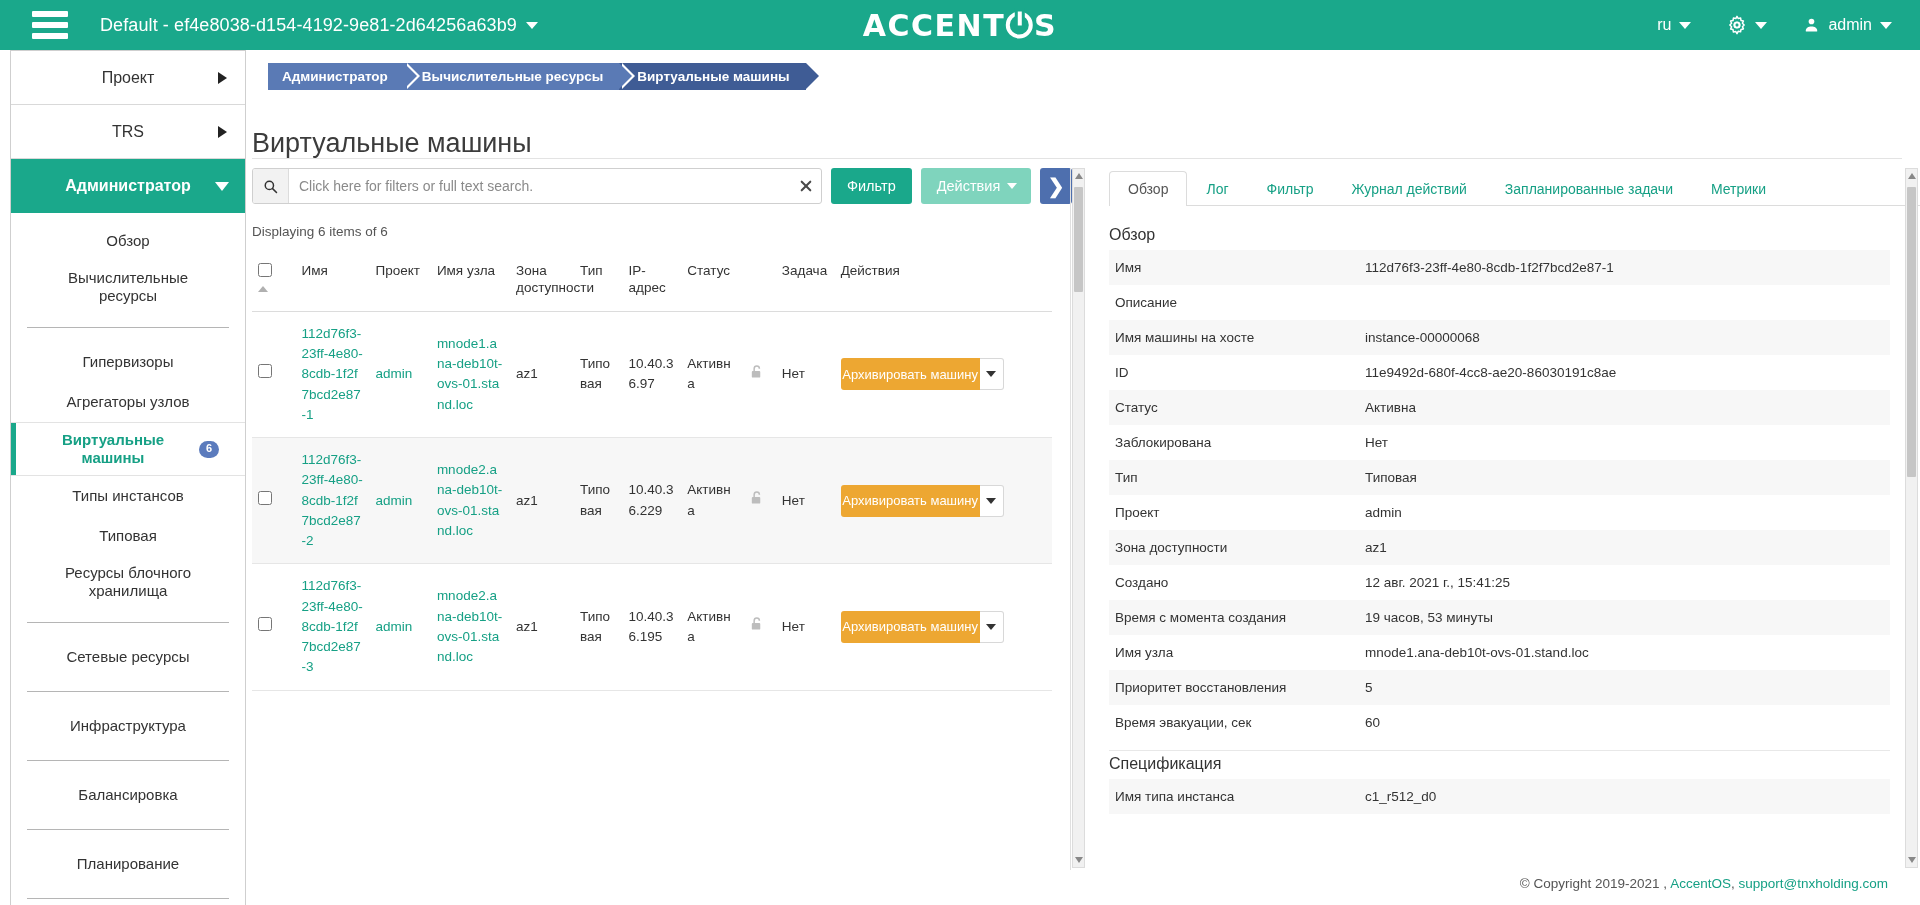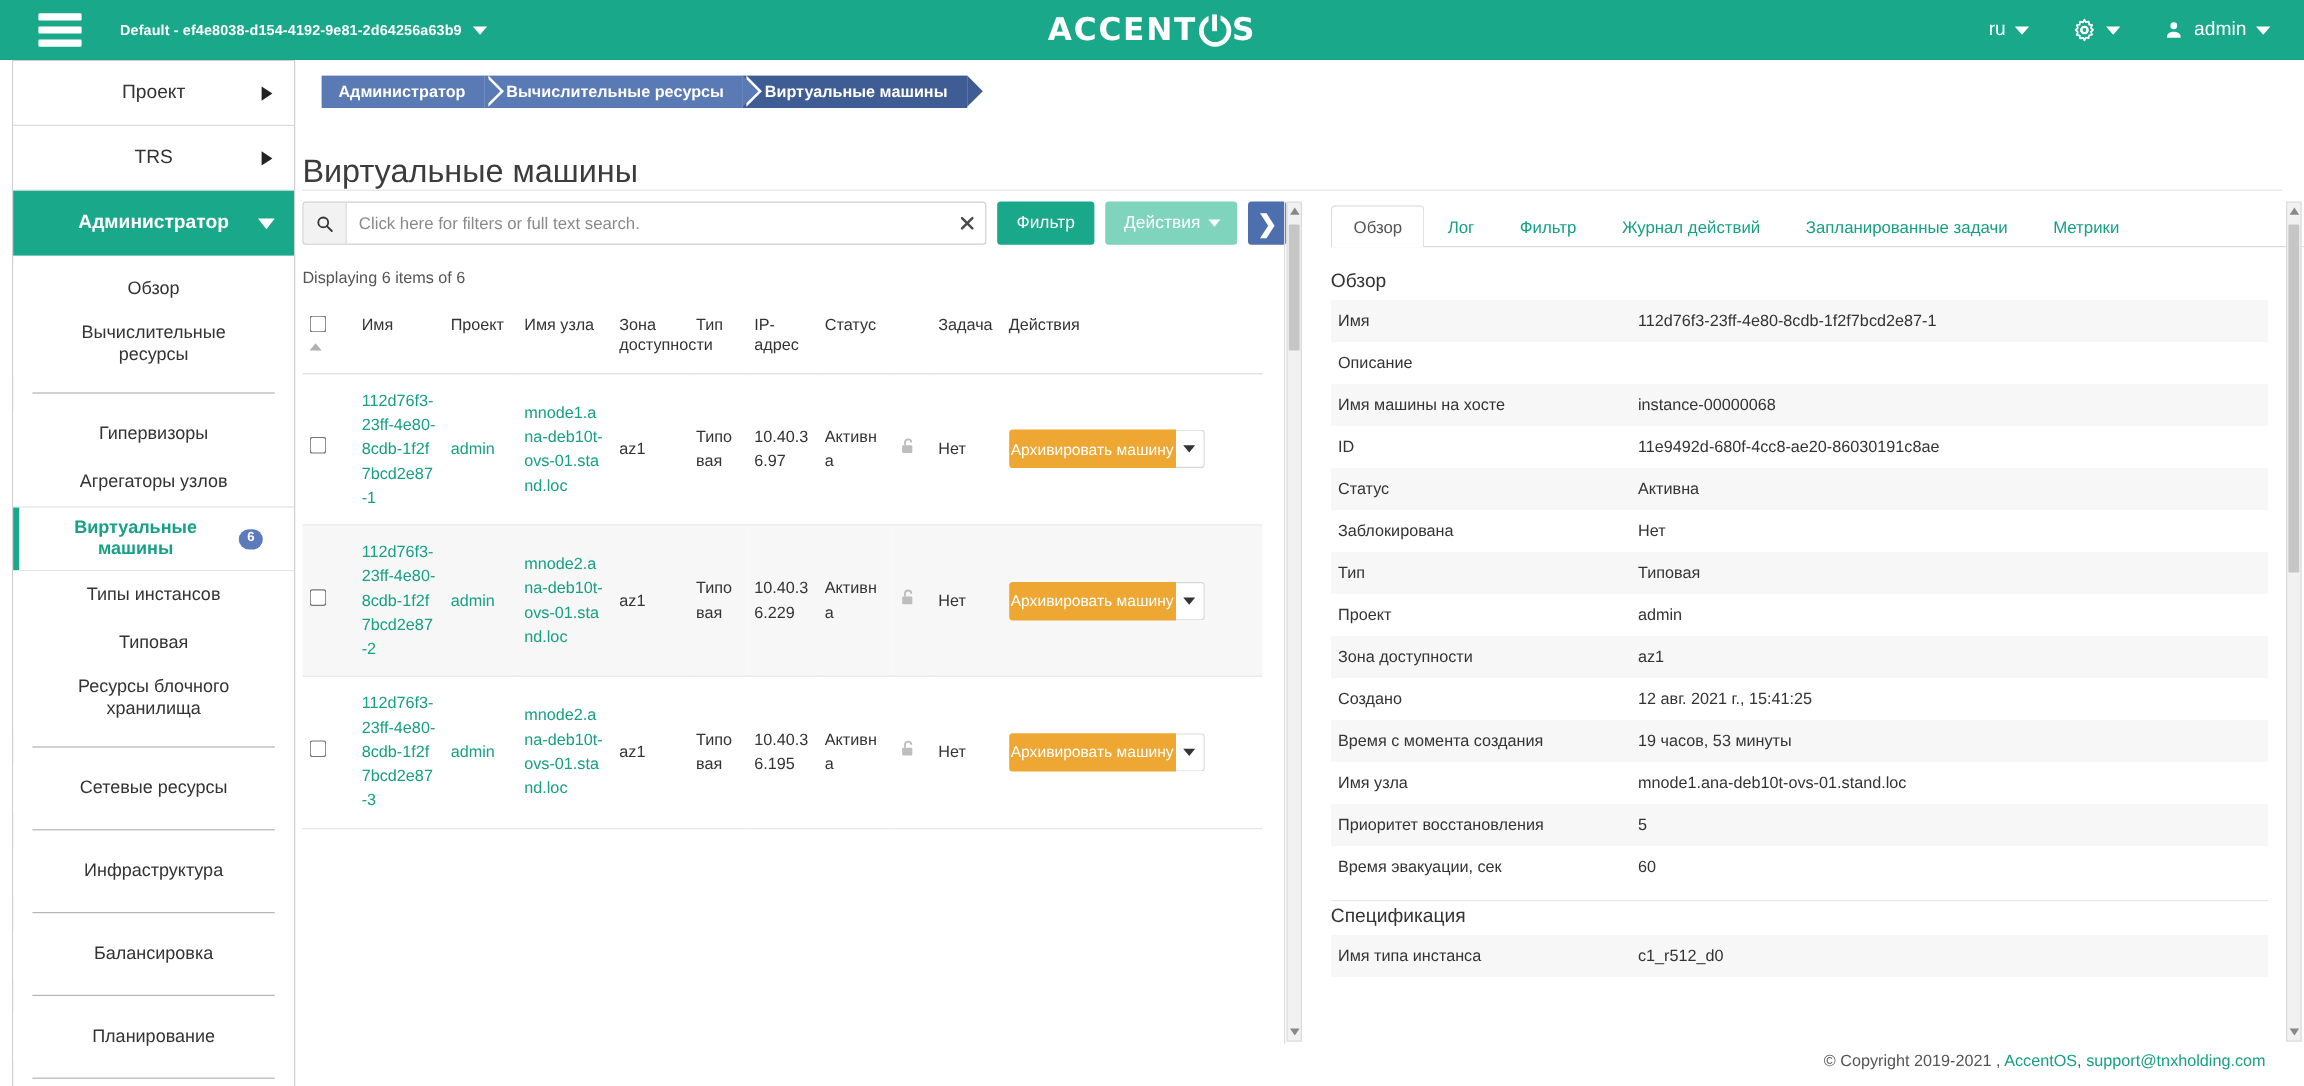--- a/index.html
+++ b/index.html
@@ -24,32 +24,32 @@
   .hamburger {
     width: 56px; height: 50px;
     display: flex; flex-direction: column; justify-content: center; align-items: center;
     gap: 5px; cursor: pointer; margin-left: 22px;
   }
   .hamburger span {
     display: block; width: 36px; height: 6px; background: #fff; border-radius: 1px;
   }
   .ctx-switcher {
     margin-left: 22px;
-    color: #ffffff; font-size: 12px; font-weight: 700; white-space: nowrap;
+    color: #ffffff; font-size: 18px; font-weight: 400; white-space: nowrap;
     display: flex; align-items: center; gap: 9px; cursor: pointer;
     letter-spacing: .1px;
   }
   .caret-down {
     width: 0; height: 0; border-left: 6px solid transparent; border-right: 6px solid transparent;
     border-top: 7px solid #ffffff; display: inline-block;
   }
   .brand {
     position: absolute; left: 50%; top: 50%; transform: translate(-50%, -50%);
     display: flex; align-items: center; gap: 0px;
-    font-size: 26px; font-weight: 800; letter-spacing: 1.5px; color: #ffffff;
+    font-size: 30px; font-weight: 800; letter-spacing: 1.5px; color: #ffffff;
     font-family: "DejaVu Sans", sans-serif;
     justify-content: flex-end;
   }
   .brand .power-o {
     display: inline-flex; align-items: center; justify-content: center;
     width: 27px; height: 27px; border-radius: 50%;
     border: 4px solid #ffffff; position: relative; margin: 0 1px;
     vertical-align: middle;
   }
   .brand .power-o::before {

